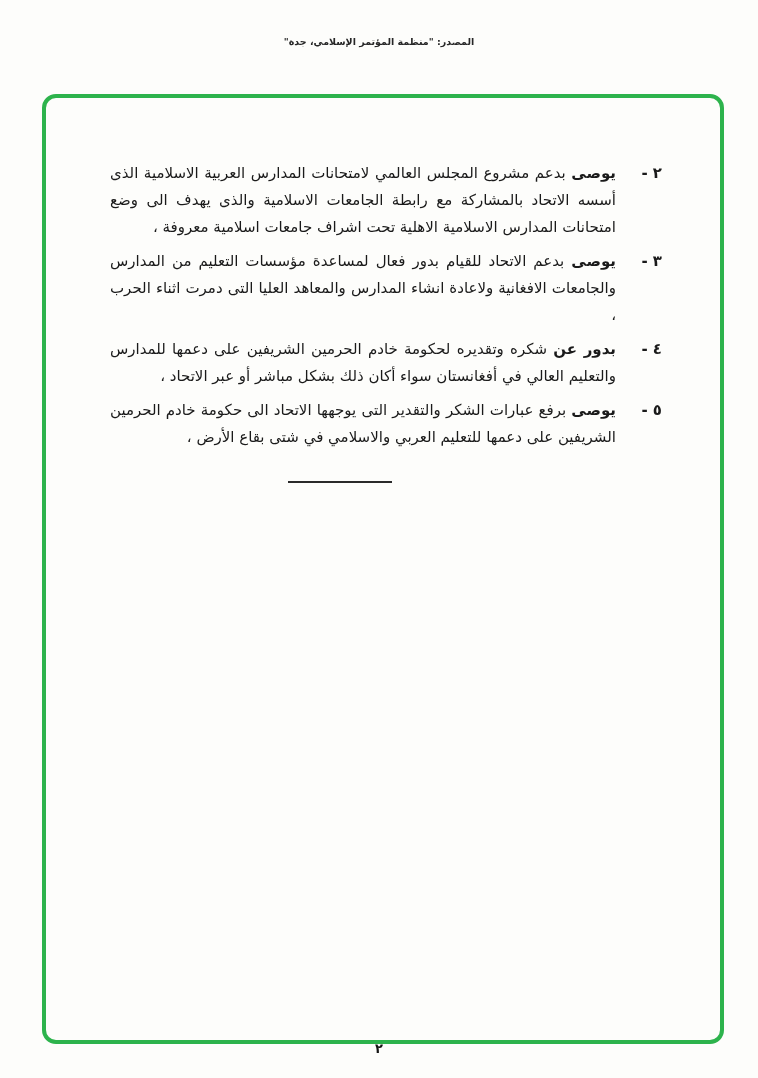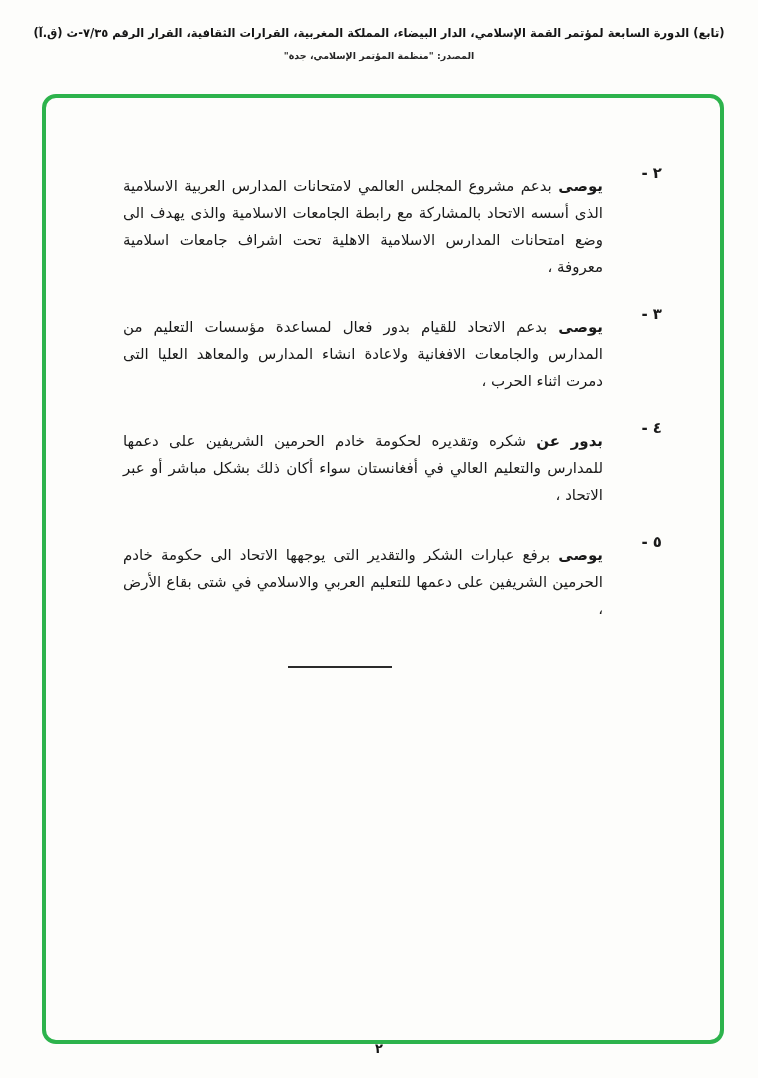--- a/index.html
+++ b/index.html
@@ -60,21 +60,21 @@
   }
   .marker {
     flex: 0 0 46px;
     font-size: 15px;
     font-weight: bold;
     line-height: 1.8;
     white-space: nowrap;
   }
   .text {
     flex: 1;
-    margin: 13px;
+    margin: 0;
     font-size: 15px;
     line-height: 1.8;
     text-align: justify;
   }
   .lead { font-weight: bold; }
 
   .divider {
     width: 104px;
     border: none;
     border-top: 2px solid #2a2a2a;
@@ -92,21 +92,20 @@
     text-align: center;
     font-size: 13px;
     font-weight: bold;
     color: #141414;
   }
 </style>
 </head>
 <body>
 
 <header class="header">
-  <div class="header-line1">(تابع) الدورة السابعة لمؤتمر القمة الإسلامي، الدار البيضاء، المملكة المغربية، القرارات الثقافية، القرار الرقم ٧/٣٥-ث (ق.آ)</div>
   <div class="header-line2">المصدر: "منظمة المؤتمر الإسلامي، جدة"</div>
 </header>
 
 <div class="frame"></div>
 
 <main class="content">
 
   <div class="item">
     <span class="marker">٢ -</span>
     <p class="text"><b class="lead">يوصى</b> <span>بدعم مشروع المجلس العالمي لامتحانات المدارس العربية الاسلامية الذى أسسه الاتحاد بالمشاركة مع رابطة الجامعات الاسلامية والذى يهدف الى وضع امتحانات المدارس الاسلامية الاهلية تحت اشراف جامعات اسلامية معروفة ،</span></p>

